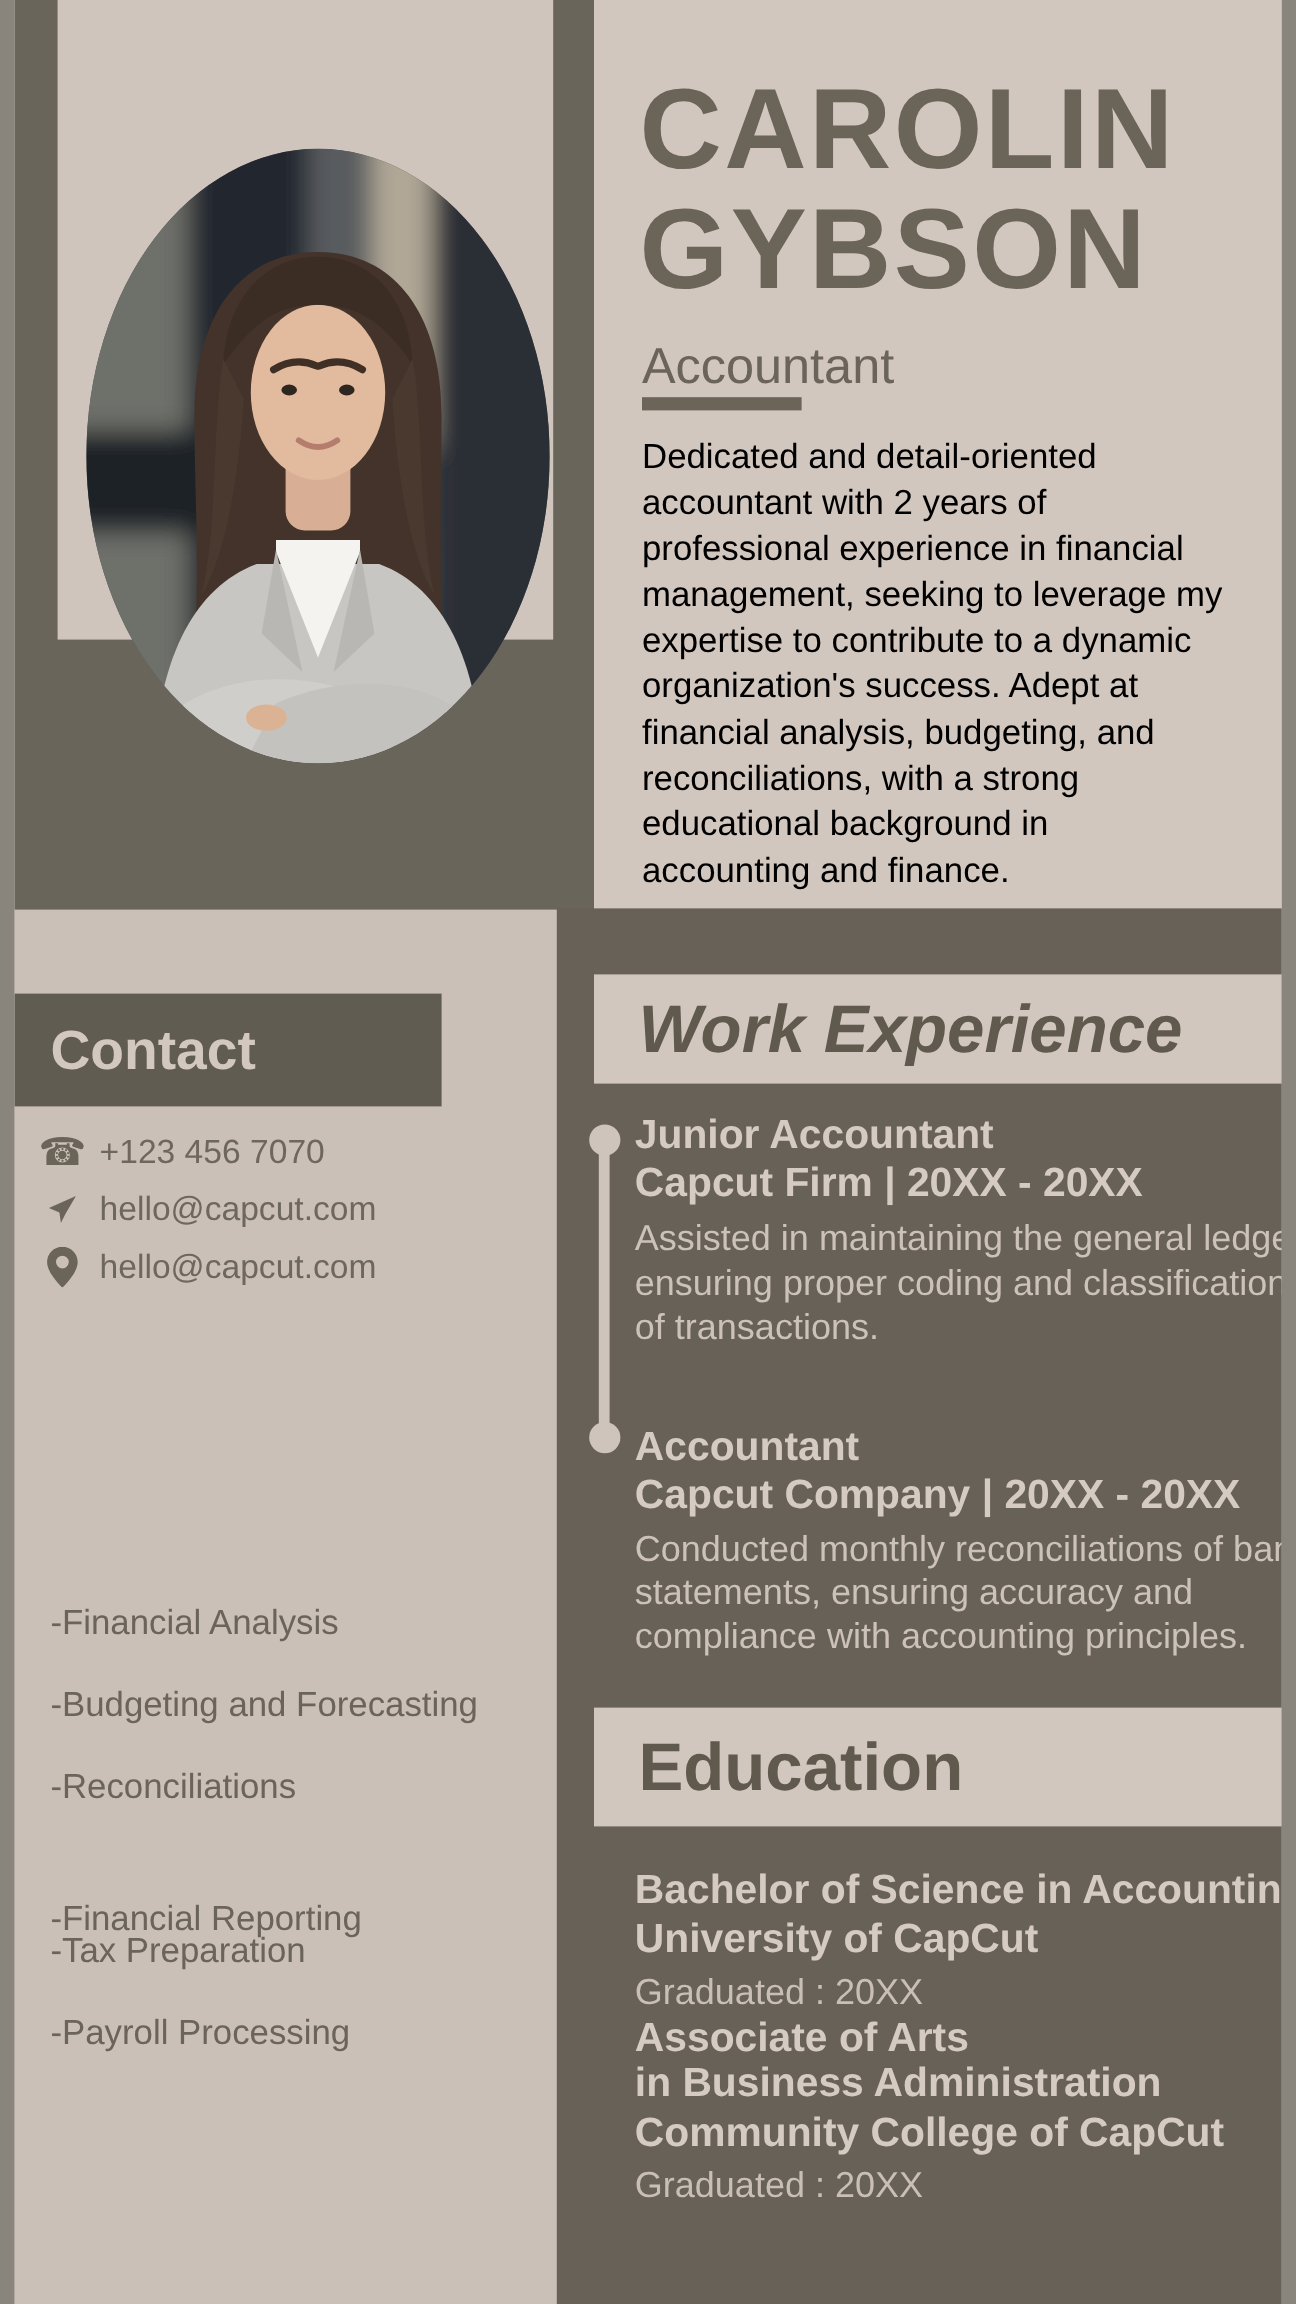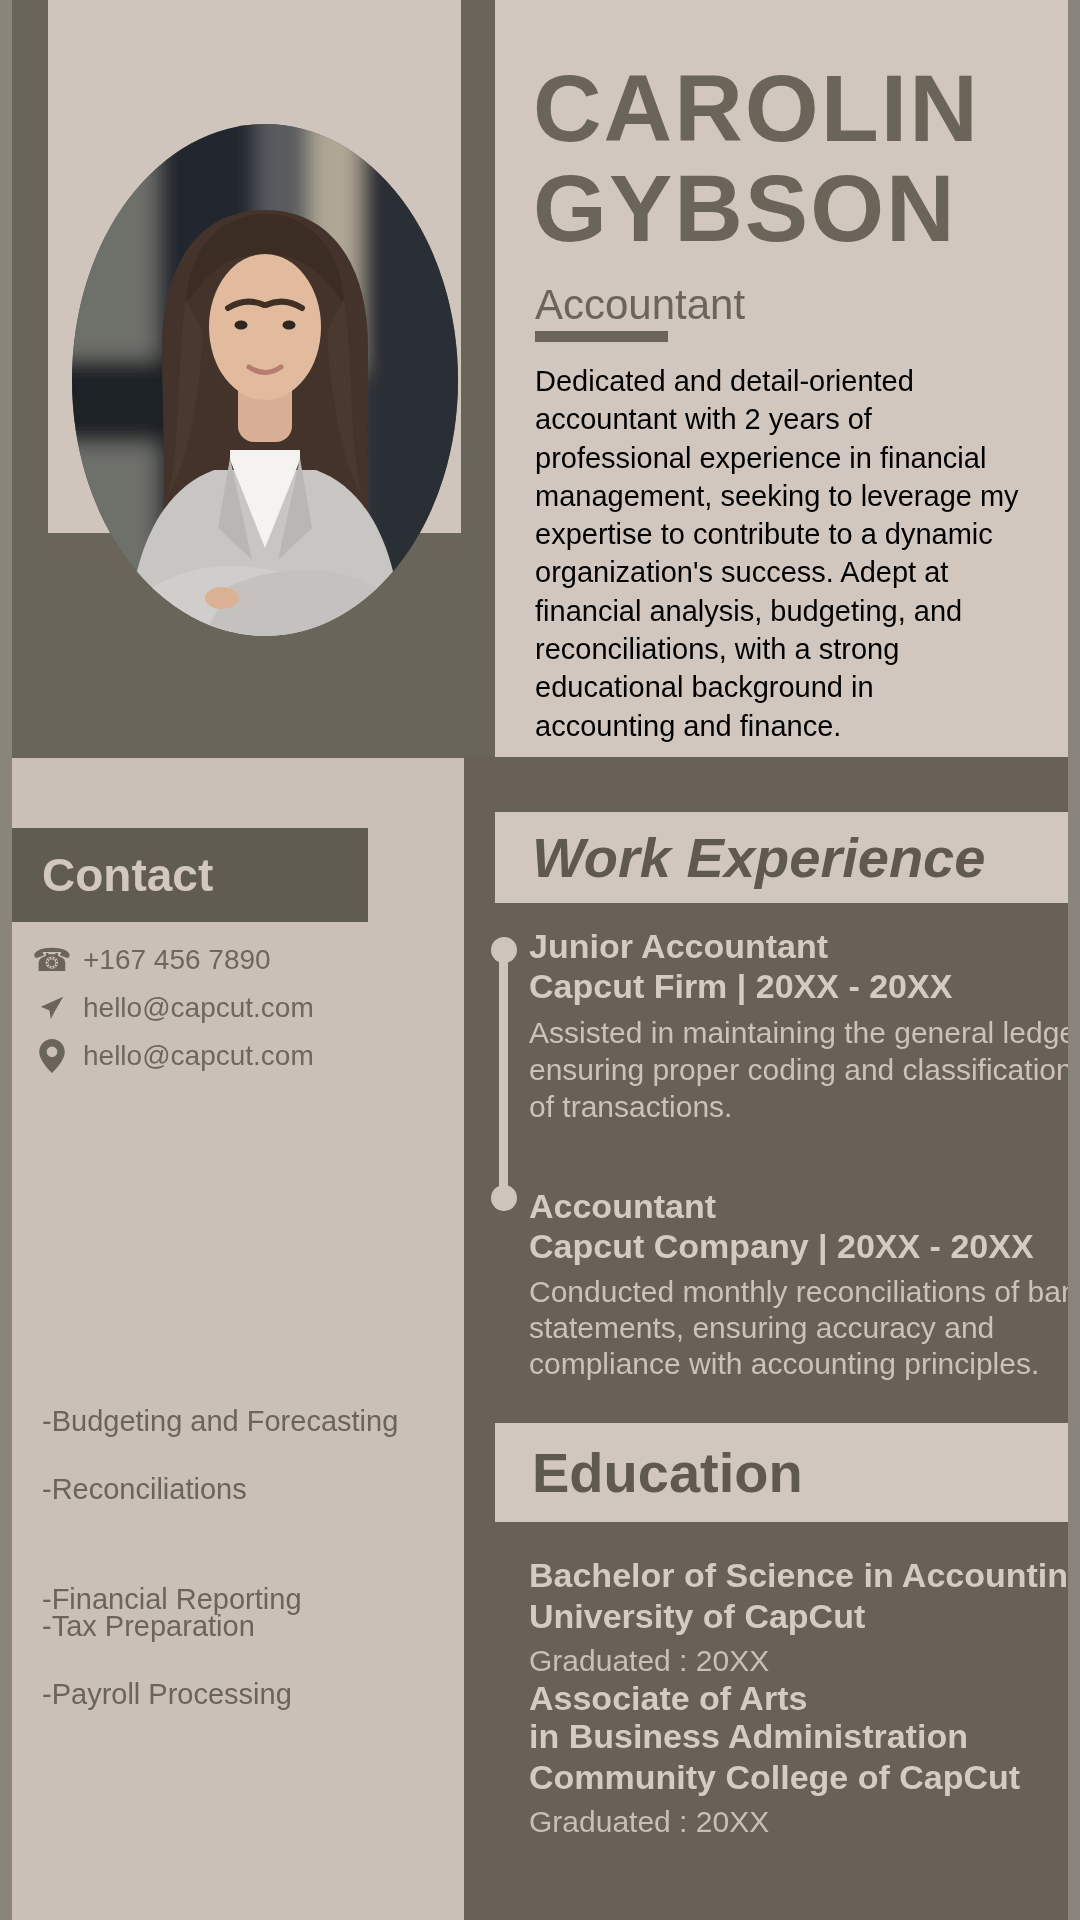--- a/index.html
+++ b/index.html
@@ -154,39 +154,40 @@
 reconciliations, with a strong
 educational background in
 accounting and finance.</p>
 
   <div class="abs bar-dark bar-contact">Contact</div>
 
   <div class="abs contact-row" style="top:938px;">
     <span class="cicon">
         <span class="phone-glyph">☎</span>
       </span>
-    <span class="ctext">+167 456 7890</span>
+    <span class="ctext">+123 456 7070</span>
   </div>
   <div class="abs contact-row" style="top:986px;">
     <span class="cicon">
       <svg width="30" height="30" viewBox="0 0 24 24">
           <path d="M21 3 L3 11 L10 14 L11 21 L14 15 Z" fill="#6b6459"></path>
         </svg>
     </span>
     <span class="ctext">hello@capcut.com</span>
   </div>
   <div class="abs contact-row" style="top:1034px;">
     <span class="cicon">
       <svg width="26" height="34" viewBox="0 0 24 32">
           <path d="M12 0 C5.4 0 0 5.4 0 12 C0 21 12 32 12 32 C12 32 24 21 24 12 C24 5.4 18.6 0 12 0 Z M12 17 A5 5 0 1 1 12 7 A5 5 0 1 1 12 17 Z" fill="#6b6459"></path>
         </svg>
     </span>
     <span class="ctext">hello@capcut.com</span>
   </div>
 
+  <div class="abs exp-item" style="top:1337px;">-Financial Analysis</div>
   <div class="abs exp-item" style="top:1405px;">-Budgeting and Forecasting</div>
   <div class="abs exp-item" style="top:1473px;">-Reconciliations</div>
   <div class="abs exp-item" style="top:1542px;margin-top:41px;">-Financial Reporting</div>
   <div class="abs exp-item" style="top:1610px;">-Tax Preparation</div>
   <div class="abs exp-item" style="top:1678px;">-Payroll Processing</div>
 
   <div class="abs bar-light bar-we">Work Experience</div>
 
   <div class="abs timeline-line"></div>
   <div class="abs timeline-dot dot1"></div>

